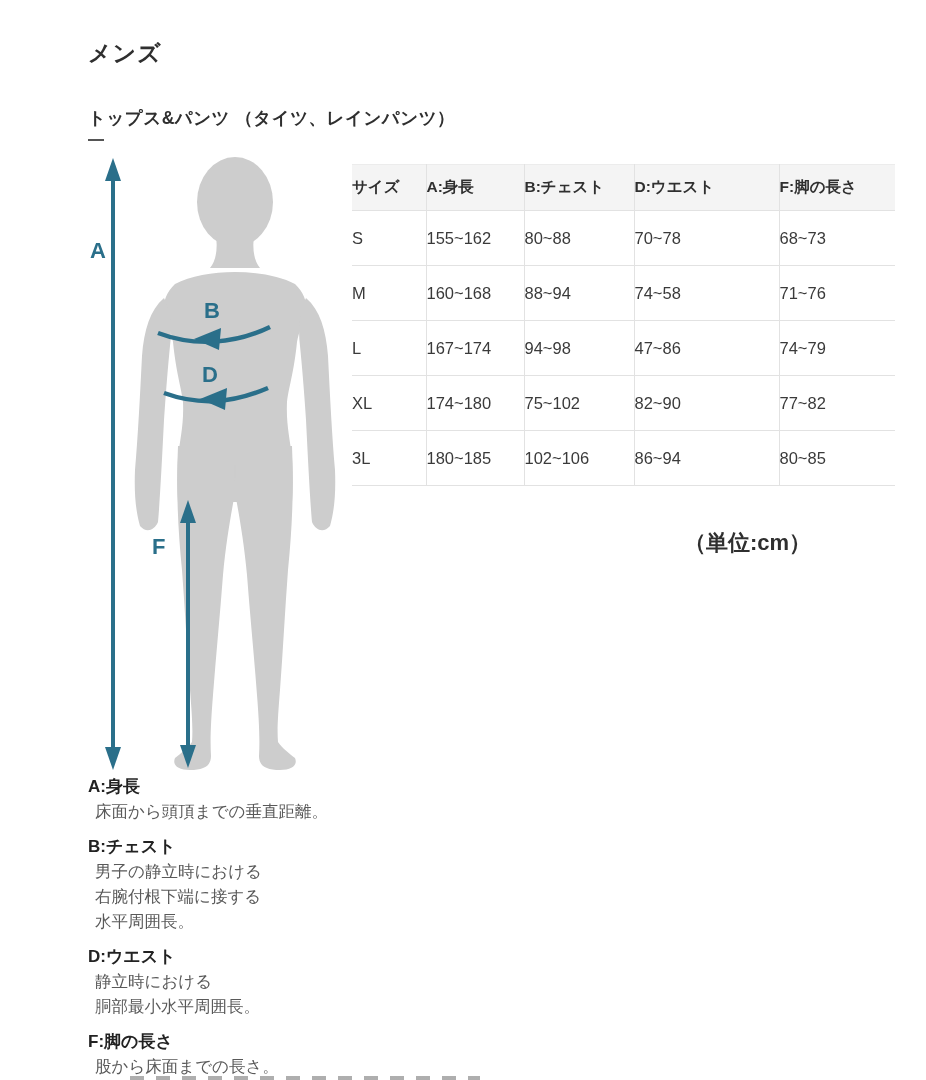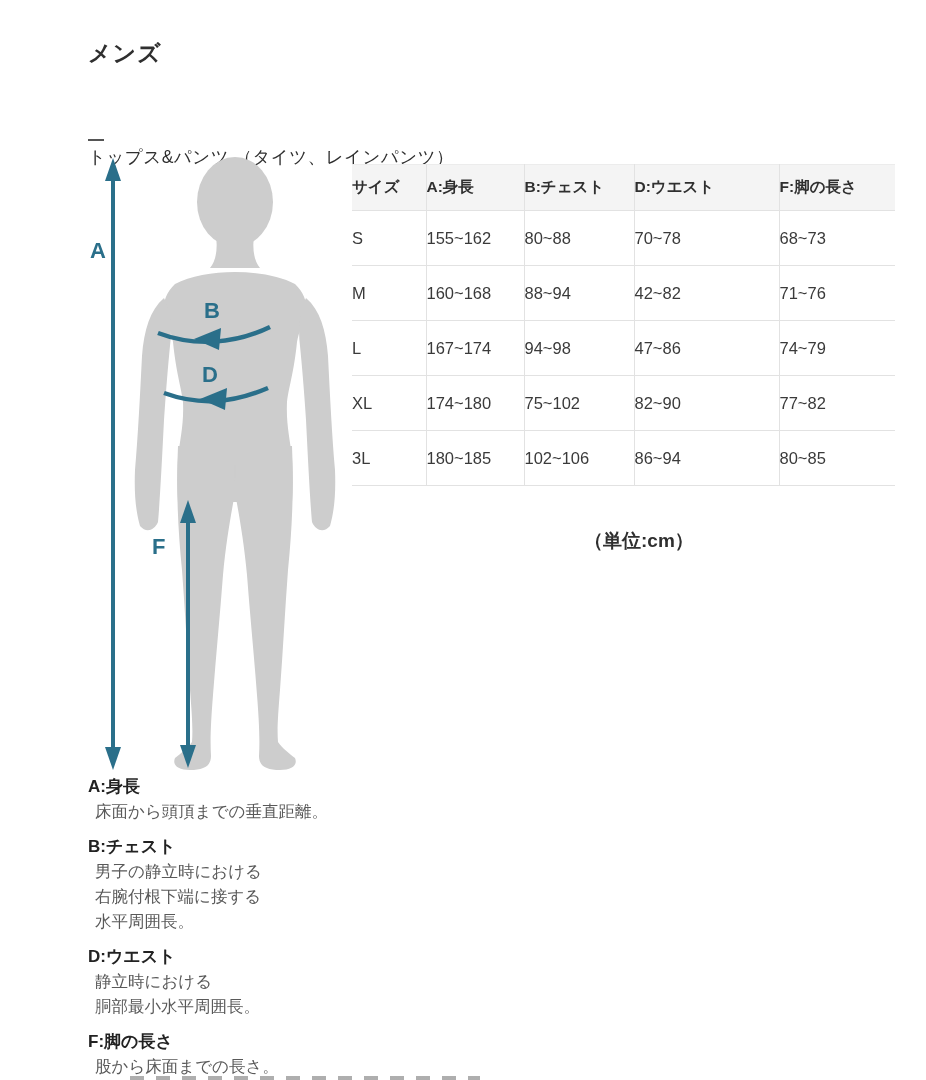--- a/index.html
+++ b/index.html
@@ -8,21 +8,21 @@
   .page {
     position:relative; width:920px; height:1080px; background:#fff;
     overflow:hidden; color:#333;
   }
   .page-title {
     position:absolute; left:88px; top:38px;
     font-size:23px; font-weight:bold; color:#2f2f2f; letter-spacing:1px;
   }
   .section-title {
     position:absolute; left:88px; top:106px;
-    font-size:17.5px; font-weight:normal; color:#2f2f2f; letter-spacing:0.5px;margin-top:39px;
+    font-size:17.5px; font-weight:bold; color:#2f2f2f; letter-spacing:0.5px;
   }
   .section-dash {
     position:absolute; left:88px; top:139px;
     width:16px; height:2px; background:#555;
   }
   .figure-wrap { position:absolute; left:80px; top:150px; width:262px; height:628px; }
   .size-table {
     position:absolute; left:352px; top:164px; width:543px;
     border-collapse:collapse; table-layout:fixed;
     font-size:16.5px; color:#3a3a3a;
@@ -32,22 +32,22 @@
     border-left:1px solid #e2e2e2; border-right:1px solid #e2e2e2;
   }
   .size-table th {
     background:#f4f4f4; font-size:15.5px; font-weight:bold; color:#2f2f2f;
     height:46px; border-top:1px solid #ececec; border-bottom:1px solid #e2e2e2;
   }
   .size-table td { height:55px; border-bottom:1px solid #e2e2e2; background:#fff; }
   .size-table th:first-child, .size-table td:first-child { border-left:none; }
   .size-table th:last-child, .size-table td:last-child { border-right:none; }
   .unit-note {
-    position:absolute; left:584px; top:528px; width:295px;
-    text-align:left; font-size:19px; font-weight:bold; color:#2f2f2f;
+    position:absolute; left:600px; top:528px; width:295px;
+    text-align:center; font-size:22px; font-weight:bold; color:#2f2f2f;
   }
   .definitions { position:absolute; left:88px; top:774px; width:340px; }
   .def-block { margin-bottom:10px; }
   .def-term { font-size:17px; font-weight:bold; color:#222; line-height:25px; }
   .def-line { font-size:16.5px; color:#595959; line-height:25px;margin-left:7px; }
   .cutoff-strip {
     position:absolute; left:130px; top:1076px; width:350px; height:4px;
     background:repeating-linear-gradient(90deg,#9a9a9a 0 14px,transparent 14px 26px);
     opacity:0.8;
   }
@@ -149,21 +149,21 @@
           <td>S</td>
           <td>155~162</td>
           <td>80~88</td>
           <td>70~78</td>
           <td>68~73</td>
         </tr>
         <tr>
           <td>M</td>
           <td>160~168</td>
           <td>88~94</td>
-          <td>42~82</td>
+          <td>74~58</td>
           <td>71~76</td>
         </tr>
         <tr>
           <td>L</td>
           <td>167~174</td>
           <td>94~98</td>
           <td>47~86</td>
           <td>74~79</td>
         </tr>
         <tr>

